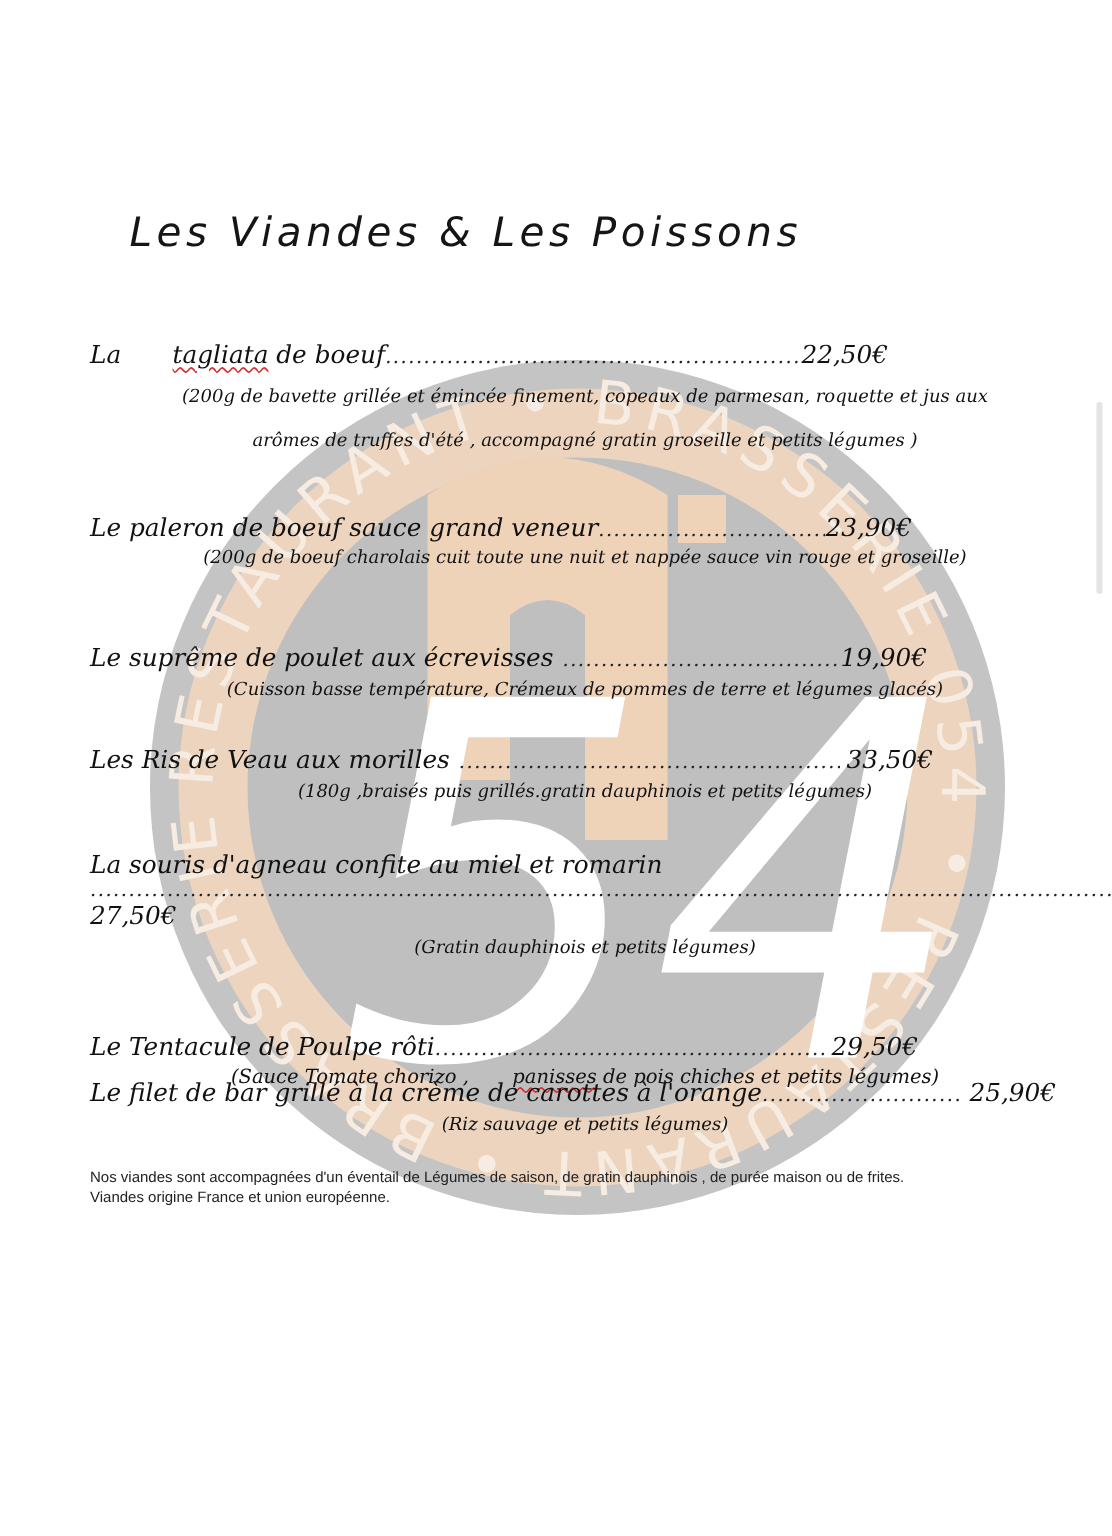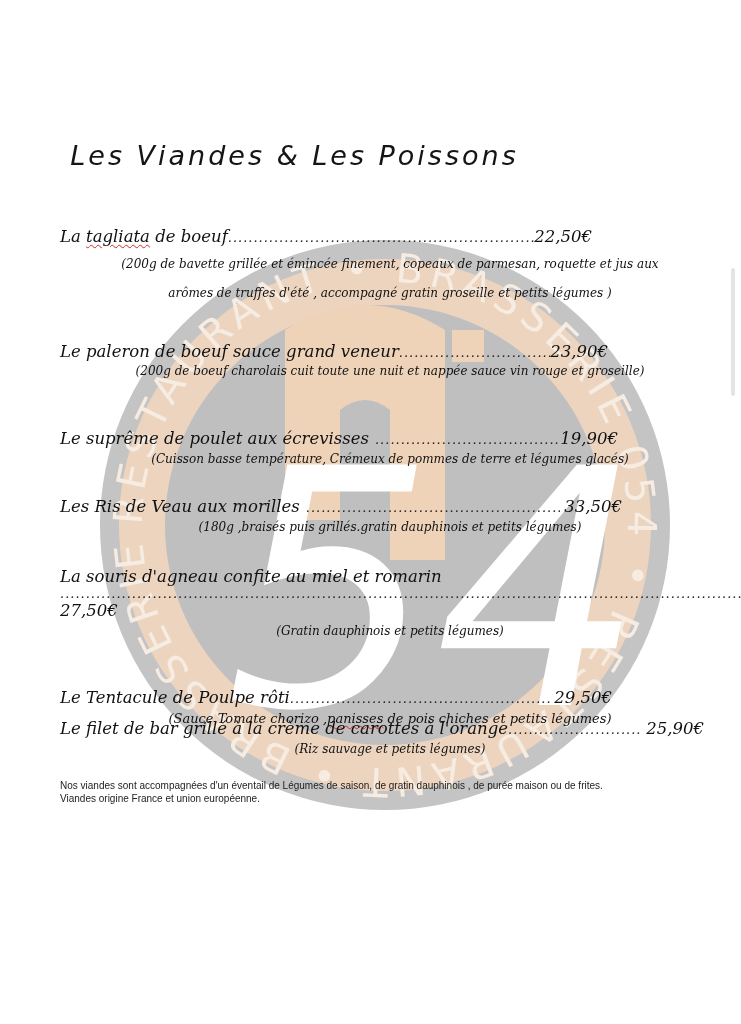--- a/index.html
+++ b/index.html
@@ -7,21 +7,21 @@
       width: 741px; height: 1024px; background: #ffffff;
       position: relative; overflow: hidden;
       font-family: "DejaVu Serif", serif;
       color: #111;
     }
     .page { position: absolute; left: 0; top: 0; width: 741px; height: 1024px; }
     .watermark { position: absolute; left: 0; top: 0; width: 741px; height: 1024px; z-index: 0; }
     .content { position: absolute; left: 0; top: 0; width: 741px; height: 1024px; z-index: 1; }
 
     .title {
-      position: absolute; left: 0; width: 589px; top: 140px;
+      position: absolute; left: 16px; width: 589px; top: 140px;
       text-align: center; font-size: 27px; letter-spacing: 3px;
       font-family: "DejaVu Sans", sans-serif; font-weight: normal; color: #151515;
       font-style: italic;
     }
 
     .item { position: absolute; left: 60px; width: 660px; }
     .item-line {
       display: flex; align-items: baseline; white-space: nowrap;
       font-family: "DejaVu Serif", serif; font-style: italic;
       font-size: 16.5px; color: #111;
@@ -29,21 +29,21 @@
     .item-name { white-space: nowrap; }
     .dots {
       overflow: hidden; white-space: nowrap; color: #222;
       letter-spacing: 1px; font-size: 13px;
     }
     .price { white-space: nowrap; }
     .desc {
       font-family: "DejaVu Serif", serif; font-style: italic;
       font-size: 12px; color: #111; line-height: 22px; white-space: nowrap; text-align: center;
     }
-    .spell { text-decoration: underline wavy #d42a2a; text-decoration-thickness: 1px; text-underline-offset: 2px; }
+    .spell { text-decoration: underline wavy #d42a2a; text-decoration-thickness: 1px; text-underline-offset: 2px; margin-left: 29px; }
 
     .note {
       position: absolute; left: 60px; top: 779px; width: 620px;
       font-family: "Liberation Sans", sans-serif; font-size: 10px;
       color: #222; line-height: 13px;
     }
     .scrollbar {
       position: absolute; left: 731px; top: 268px; width: 4px; height: 128px;
       background: #e4e4e4; border-radius: 2px; z-index: 2;
     }

